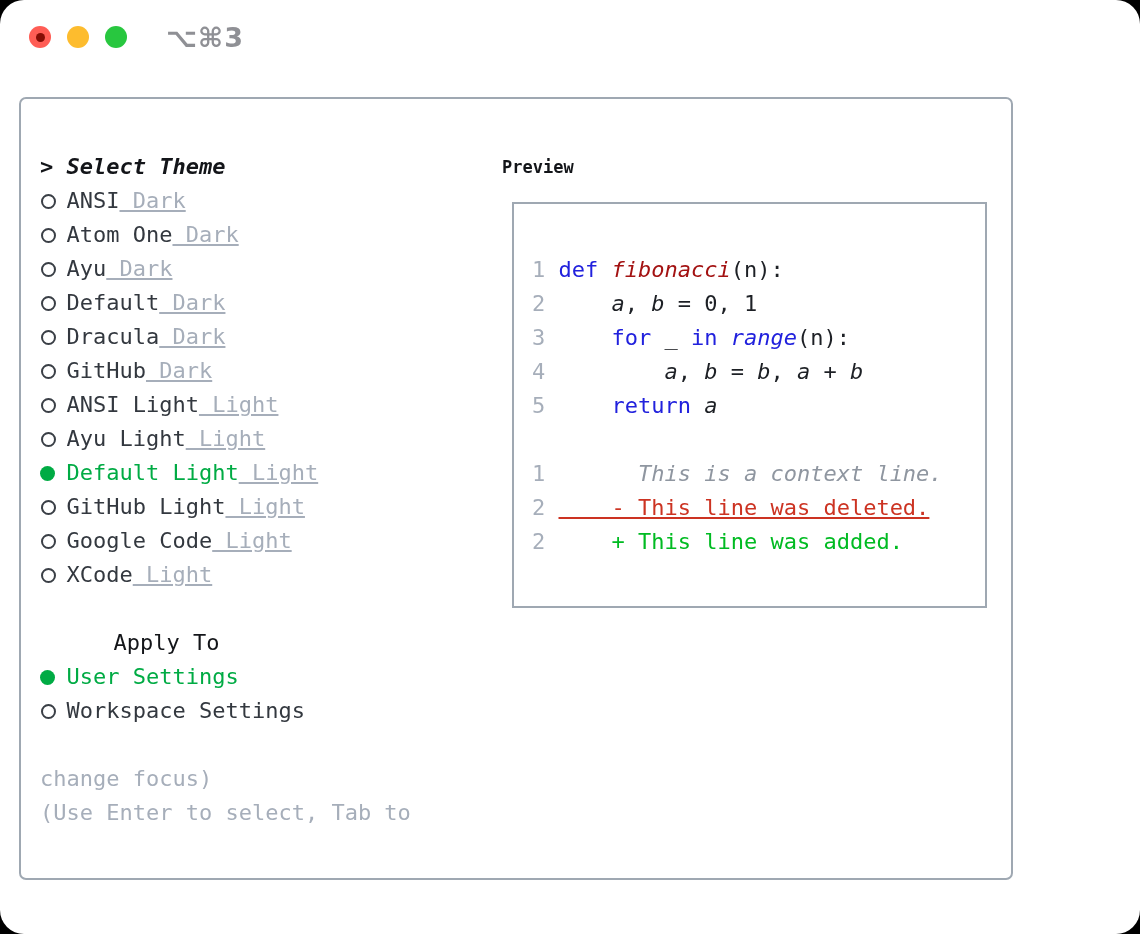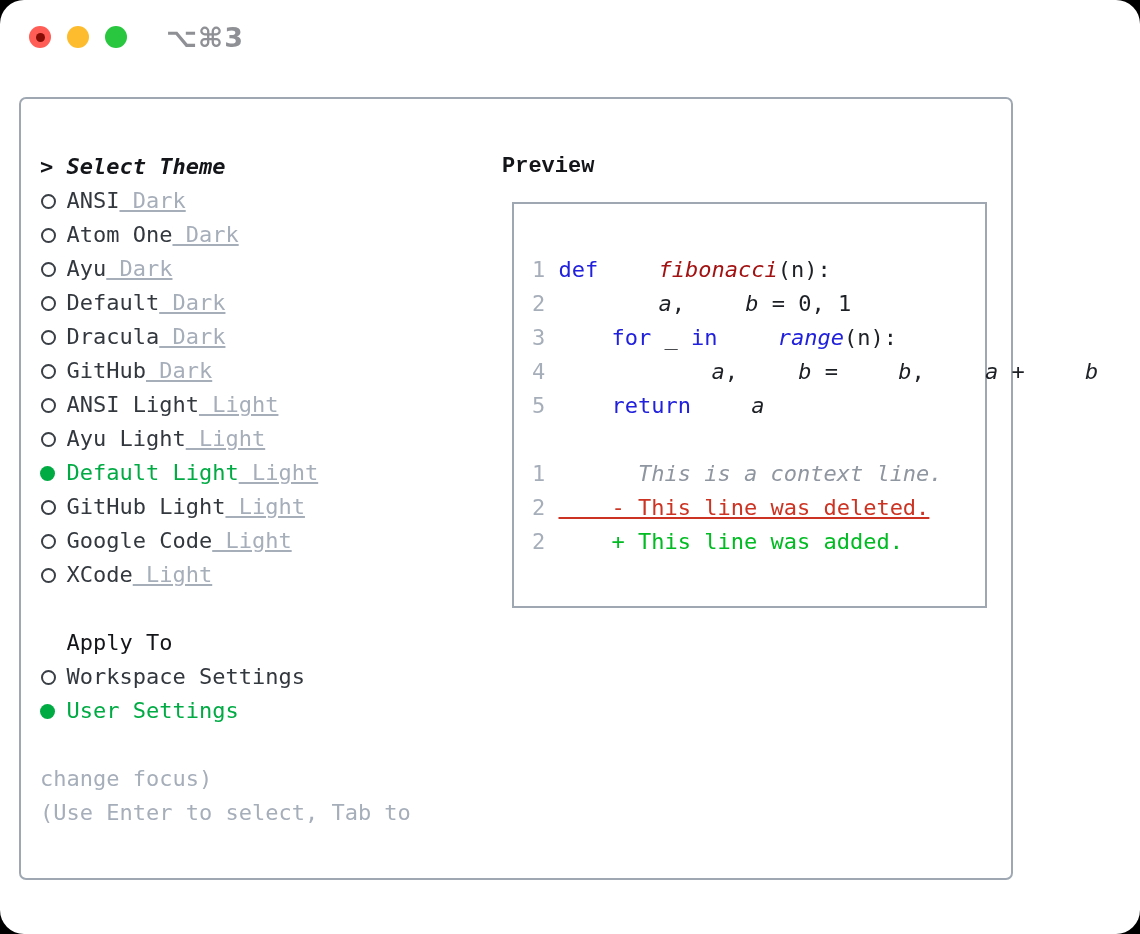--- a/index.html
+++ b/index.html
@@ -62,48 +62,48 @@
   }
   .seldot {
     width: 15px; height: 15px; border-radius: 50%;
     background: var(--accent-green);
   }
   .hdr-caret { color: var(--heading-black); font-weight: bold; }
   .hdr-label { color: var(--heading-black); font-weight: bold; font-style: italic; }
   .tname { color: var(--text-dark); }
   .tname.selected { color: var(--accent-green); }
   .tvariant { color: var(--muted-gray); text-decoration: underline; }
-  .apply-heading { color: var(--heading-black); }
+  .apply-heading { color: var(--heading-black); margin-left: 47px; }
   .opt-label.selected { color: var(--accent-green); }
   .hint { color: var(--muted-gray); white-space: pre; height: 34px; line-height: 34px; }
   
   .preview-label {
     position: absolute; left: 481px; top: 51px;
     height: 34px; line-height: 34px;
-    font-size: 22px; font-weight: bold; color: var(--heading-black); font-family: Liberation Mono, monospace;
+    font-size: 17px; font-weight: bold; color: var(--heading-black);
   }
   .preview-box {
     position: absolute; left: 491px; top: 103px;
     width: 471px; height: 402px;
     border: 2px solid var(--border-gray);
     background: #fff;
   }
   .code {
     position: absolute; left: 18px; top: 49px;
     font-size: 22px; line-height: 34px; white-space: pre;
   }
   .cline { height: 34px; }
   .ln { color: var(--muted-gray); }
   .seg-fg  { color: #1d2025; }
   .seg-kw  { color: var(--keyword-blue); }
   .seg-fn  { color: var(--function-red); }
   .seg-ctx { color: var(--context-gray); font-style: italic; }
   .seg-del { color: var(--diff-red); text-decoration: underline; }
   .seg-add { color: var(--diff-green); margin-top: 12px; }
-  .italic { font-style: italic; margin-left: 47px; }
+  .italic { font-style: italic; }
 </style>
 </head>
 <body>
 
 <div class="screen">
 
   <div class="titlebar">
     <span class="light red">
         <span class="dot"></span>
       </span>
@@ -134,22 +134,22 @@
           <div class="row"><span class="glyph"><i class="ring"></i></span><span class="tname">XCode</span><span class="tvariant"> Light</span></div>
         </div>
 
       <div class="spacer"></div>
 
       <div class="row">
         <span class="glyph"></span><span class="apply-heading">Apply To</span>
       </div>
 
       <div id="apply-list">
+          <div class="row"><span class="glyph"><i class="seldot"></i></span><span class="opt-label selected">User Settings</span></div>
           <div class="row"><span class="glyph"><i class="ring"></i></span><span class="opt-label">Workspace Settings</span></div>
-          <div class="row"><span class="glyph"><i class="seldot"></i></span><span class="opt-label selected">User Settings</span></div>
         </div>
 
       <div class="spacer"></div>
 
       <div class="hint">change focus)</div>
       <div class="hint">(Use Enter to select, Tab to</div>
     </div>
 
     <div class="preview-label">Preview</div>
 

